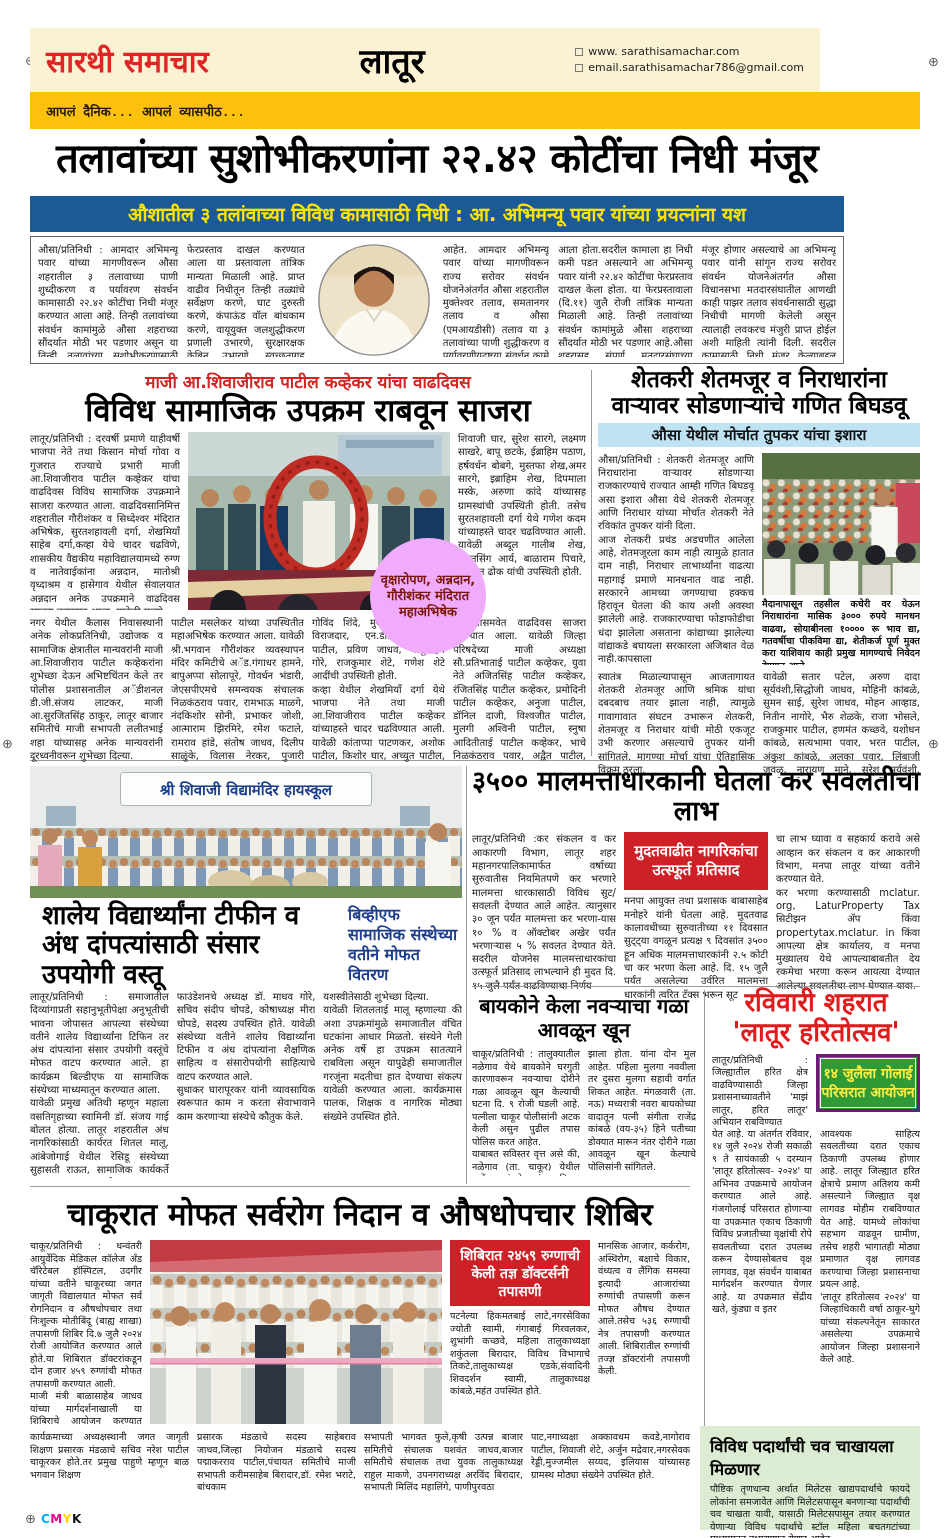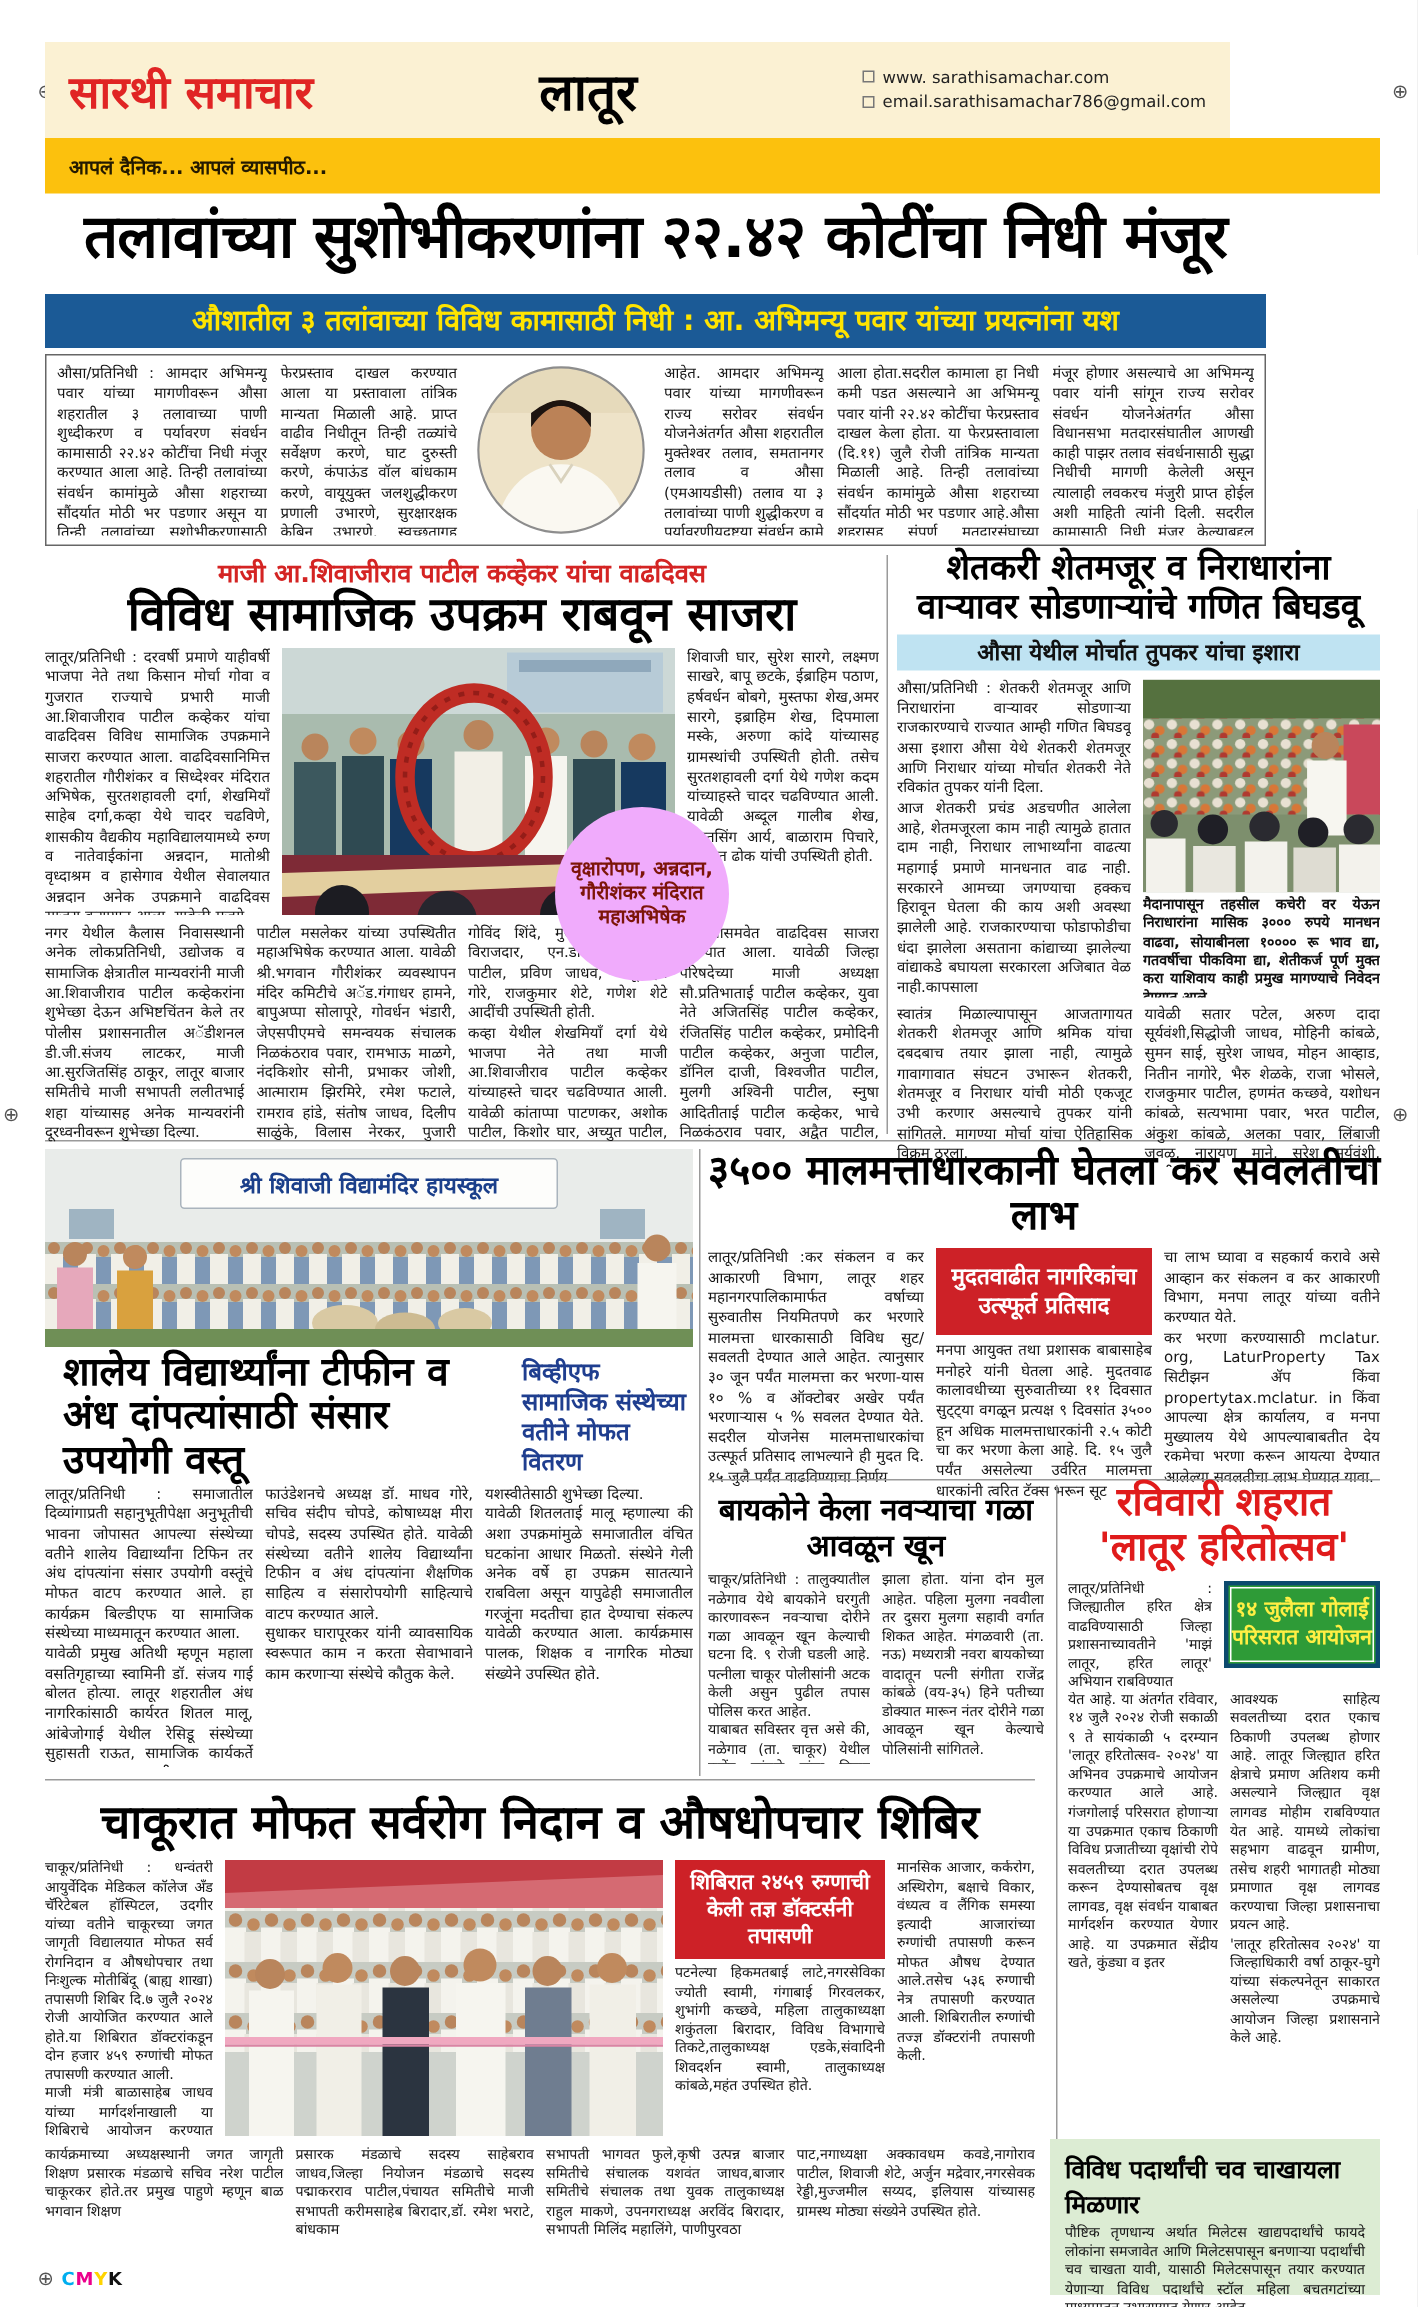--- a/index.html
+++ b/index.html
@@ -11,40 +11,40 @@
   .reg{color:#555;font-size:13px;}
   .cmyk b{font-weight:bold;font-size:12px;letter-spacing:.5px;}
   .c-c{color:#00aeef}.c-m{color:#ec008c}.c-y{color:#ffd400}.c-k{color:#111}
   
   .masthead{background:#fbf1d3;display:flex;align-items:center;justify-content:space-between;padding:0 16px;box-sizing:border-box;}
   .brand{color:#e02524;font-weight:bold;font-size:30px;}
   .city{font-weight:bold;font-size:34px;color:#000;}
   .contact{font-size:11px;line-height:1.5;color:#222;}
   .contact .sq{display:inline-block;width:6px;height:6px;border:1px solid #777;margin-right:5px;vertical-align:middle;}
   .goldbar{background:#fcc10d;display:flex;align-items:center;box-sizing:border-box;padding:0 16px;}
-  .tagline{font-weight:bold;font-size:13px;color:#241a00;flex:1;}
+  .tagline{font-weight:bold;font-size:13px;color:#241a00;flex:1;font-family:Liberation Mono, monospace;}
   .datebar{font-weight:bold;font-size:16px;color:#000;flex:1.4;text-align:center;}
   .pageno{font-size:11px;font-weight:bold;}
   
   .h-lead{font-weight:bold;font-size:40px;line-height:1.2;text-align:center;color:#000;letter-spacing:-.5px;}
   .bluebar{background:#1b5a96;color:#ffe400;font-weight:bold;font-size:19px;text-align:center;line-height:36px;height:36px;}
   .leadbody{border:1px solid #666;display:flex;gap:9px;padding:6px 7px;box-sizing:border-box;}
   .kicker{color:#d42423;font-weight:bold;font-size:17px;text-align:center;}
   .h2a{font-weight:bold;font-size:31px;text-align:center;line-height:1.1;color:#000;}
   .h2b{font-weight:bold;font-size:23px;text-align:center;line-height:1.15;color:#000;}
   .subcyan{background:#bfe3f2;font-weight:bold;font-size:15px;text-align:center;line-height:24px;height:24px;}
   .h3{font-weight:bold;font-size:27px;text-align:center;line-height:1.12;color:#000;}
   .h3l{font-weight:bold;font-size:26px;line-height:1.12;color:#000;}
   .subblue{color:#1f3e8f;font-weight:bold;font-size:16px;line-height:1.25;}
   .h-red{color:#e01b1b;font-weight:bold;font-size:26px;text-align:center;line-height:1.15;}
   .h4{font-weight:bold;font-size:20px;text-align:center;line-height:1.2;color:#000;}
   .h5{font-weight:bold;font-size:31px;text-align:center;color:#000;}
   .redbox{background:#cd2127;color:#fff;font-weight:bold;font-size:15px;text-align:center;
           display:flex;align-items:center;justify-content:center;padding:6px;box-sizing:border-box;line-height:1.3;}
-  .greenbox{background:#2e9b37;border:3px solid #0c4a6e;outline:1px solid #fff;outline-offset:-5px;
+  .greenbox{background:#2e9b37;border:3px solid #701a75;outline:1px solid #fff;outline-offset:-5px;
             color:#ffef44;font-weight:bold;font-size:14px;text-align:center;display:flex;align-items:center;justify-content:center;line-height:1.35;}
   .ycircle{background:#f0abfc;border-radius:50%;color:#7c1408;font-weight:bold;font-size:13px;
            display:flex;align-items:center;justify-content:center;text-align:center;line-height:1.25;padding:10px;box-sizing:border-box;z-index:5;}
   .caption{font-size:9.5px;font-weight:bold;line-height:1.3;text-align:justify;color:#101010;}
   .vrule{border-left:1px solid #9a9a9a;}
   .hrule{border-top:1px solid #9a9a9a;}
   .greenpanel{background:#dcecd3;padding:8px 10px;box-sizing:border-box;}
   .gp-h{font-weight:bold;font-size:16.5px;color:#000;margin-bottom:3px;}
   .flexrow{display:flex;gap:8px;}
   .col{flex:1;overflow:hidden;}

